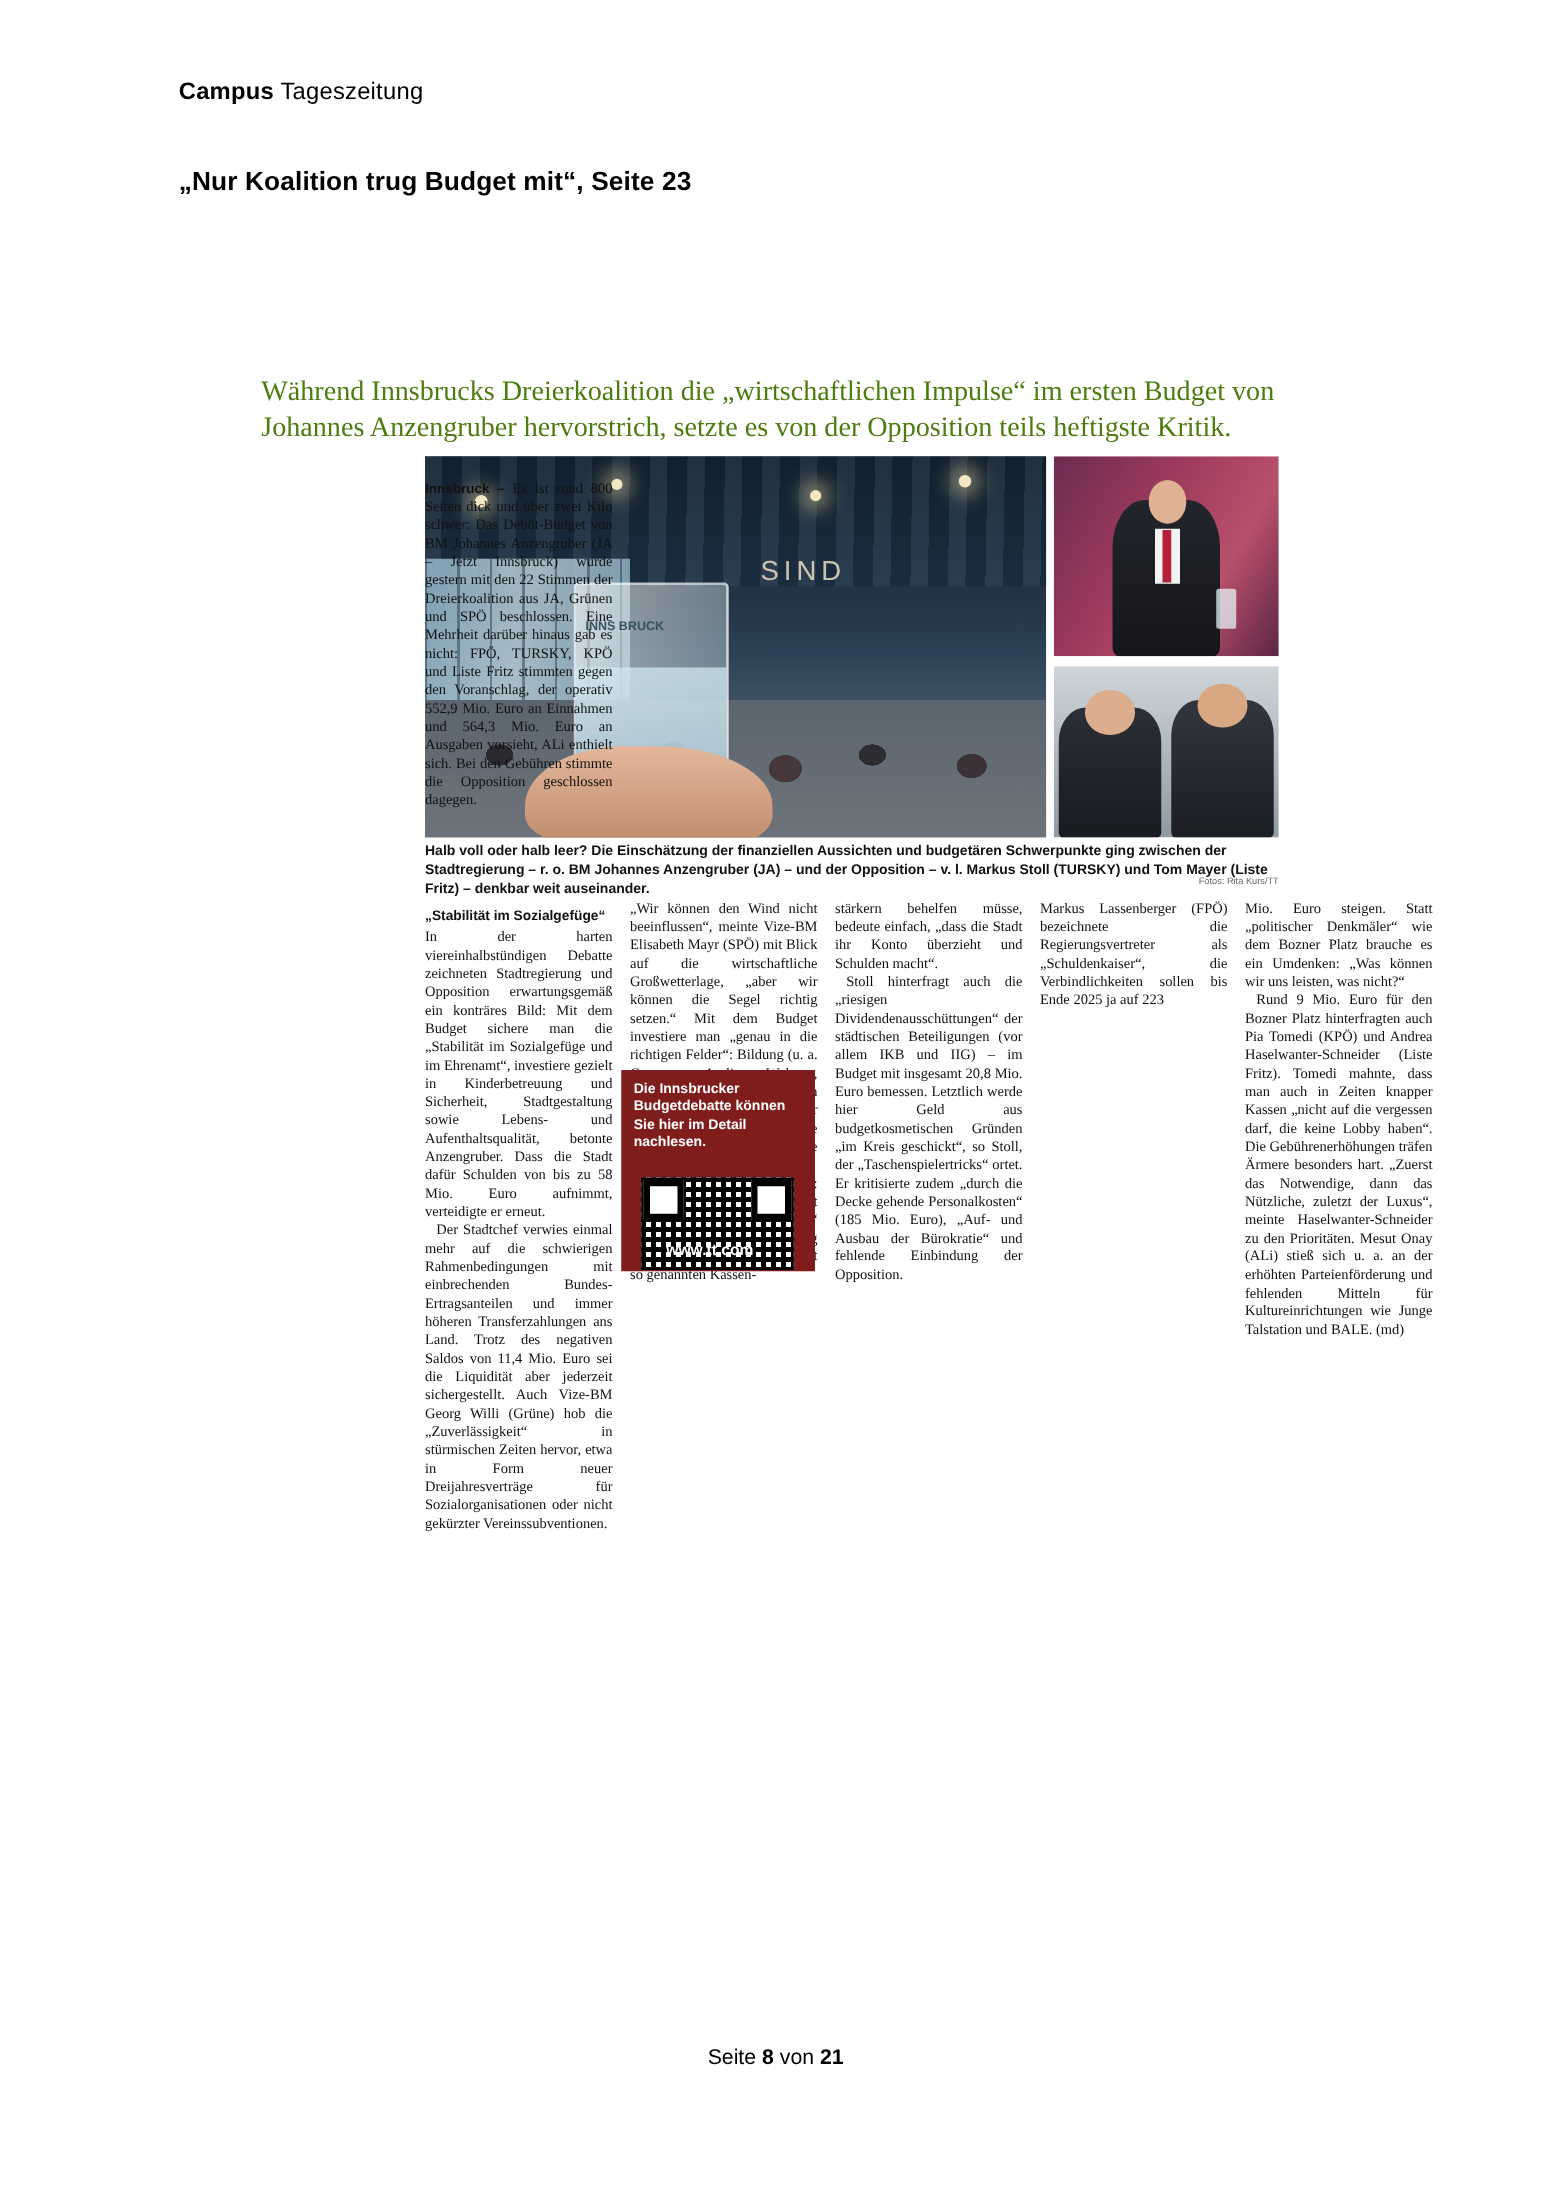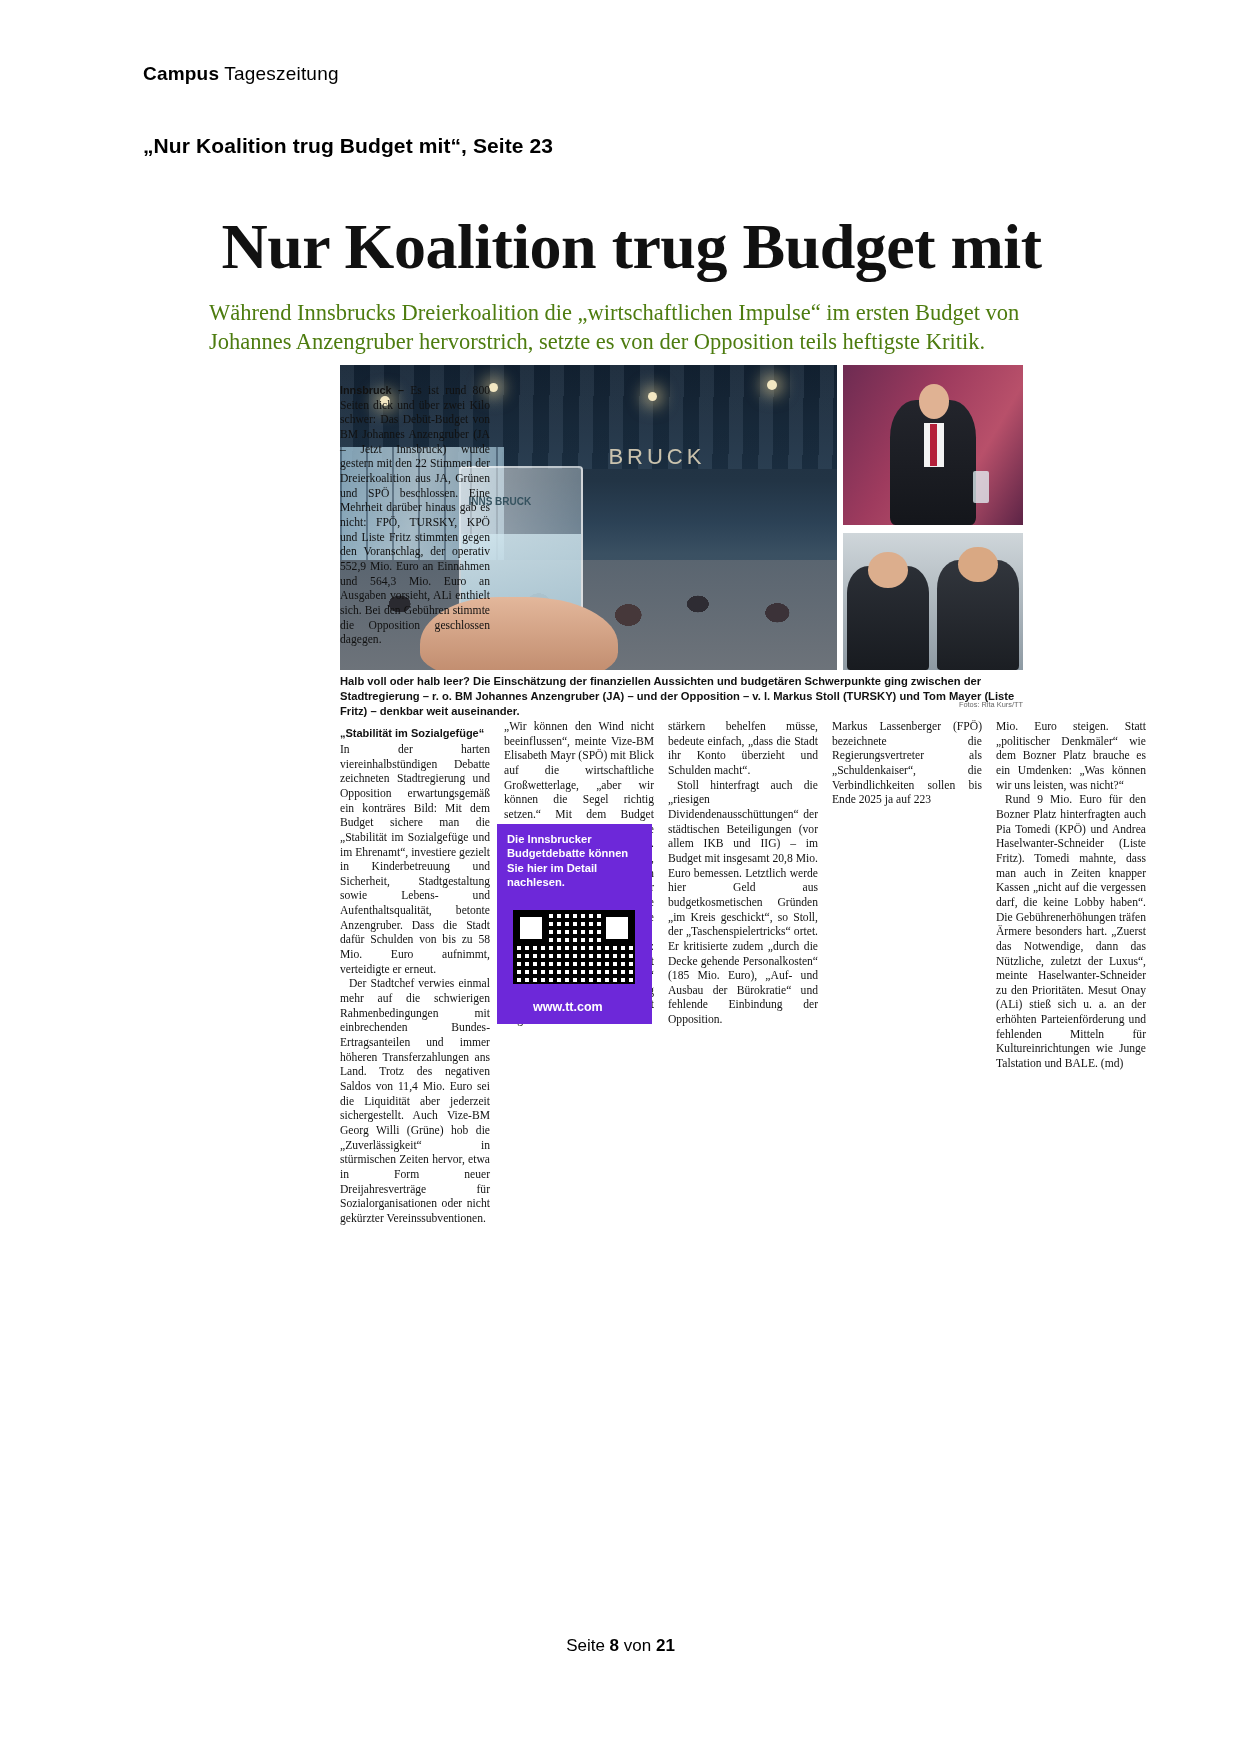--- a/index.html
+++ b/index.html
@@ -180,22 +180,22 @@
 
   .c1 { left:161px; top:184px;  width:150px; }
   .c2 { left:161px; top:520px;  width:150px; }
   .c3 { left:325px; top:520px;  width:150px; }
   .c4 { left:489px; top:520px;  width:150px; }
   .c5 { left:653px; top:520px;  width:150px; }
   .c6 { left:817px; top:520px;  width:150px; }
 
   
   .promo {
-    position:absolute; left:318px; top:624px; width:155px; height:200px;
-    background:#6d28d9;
+    position:absolute; left:318px; top:656px; width:155px; height:161px;
+    background:#7f1d1d;
     color:#fff;
   }
   .promo-txt {
     position:absolute; left:10px; top:8px; width:135px;
     font-family:"Liberation Sans", sans-serif;
     font-size:11.2px; line-height:1.28; font-weight:bold;
   }
   .qr {
     position:absolute; left:16px; top:86px; width:122px; height:74px;
     background:
@@ -222,32 +222,31 @@
 <div class="page">
 
   <div class="masthead">
     <b>Campus</b><span> Tageszeitung</span>
   </div>
 
   <div class="doc-title">„Nur Koalition trug Budget mit“, Seite 23</div>
 
   <div class="clip">
 
-    <div class="headline">Nur Koalition trug Budget mit</div>
     <div class="deck">Während Innsbrucks Dreierkoalition die „wirtschaftlichen Impulse“ im ersten Budget von Johannes Anzengruber hervorstrich, setzte es von der Opposition teils heftigste Kritik.</div>
 
     <div class="photo photo-main">
       <div class="pm-bg"></div>
       <div class="pm-ceil"></div>
       <div class="pm-lamp" style="left:8%;top:10%;width:10px;height:10px"></div>
       <div class="pm-lamp" style="left:30%;top:6%;width:9px;height:9px"></div>
       <div class="pm-lamp" style="left:62%;top:9%;width:9px;height:9px"></div>
       <div class="pm-lamp" style="left:86%;top:5%;width:10px;height:10px"></div>
       <div class="pm-win"></div>
-      <div class="pm-sind">BRUCK</div>
+      <div class="pm-sind">SIND</div>
       <div class="pm-crowd"></div>
       <div class="pm-glass">
         <div class="pm-water"></div>
         <div class="pm-glasstxt">INNS BRUCK</div>
       </div>
       <div class="pm-hand"></div>
     </div>
 
     <div class="photo photo-r1">
       <div class="pr1-bg"></div>

